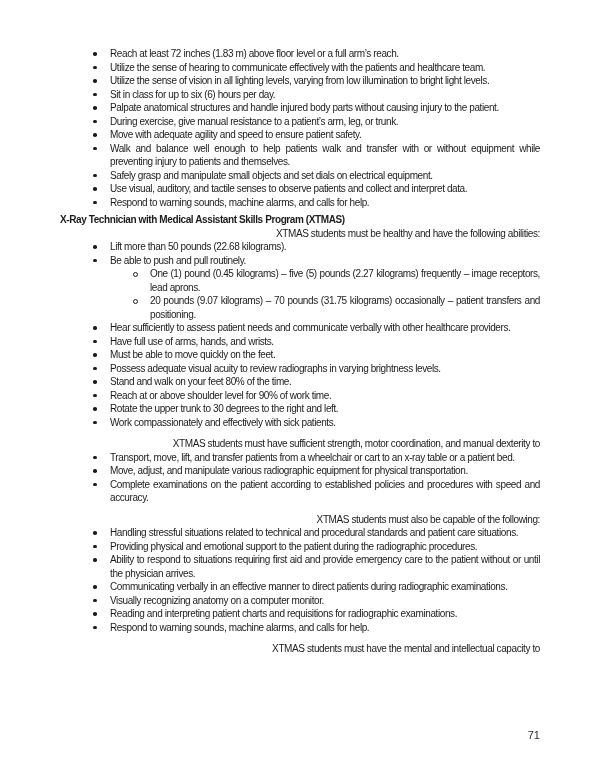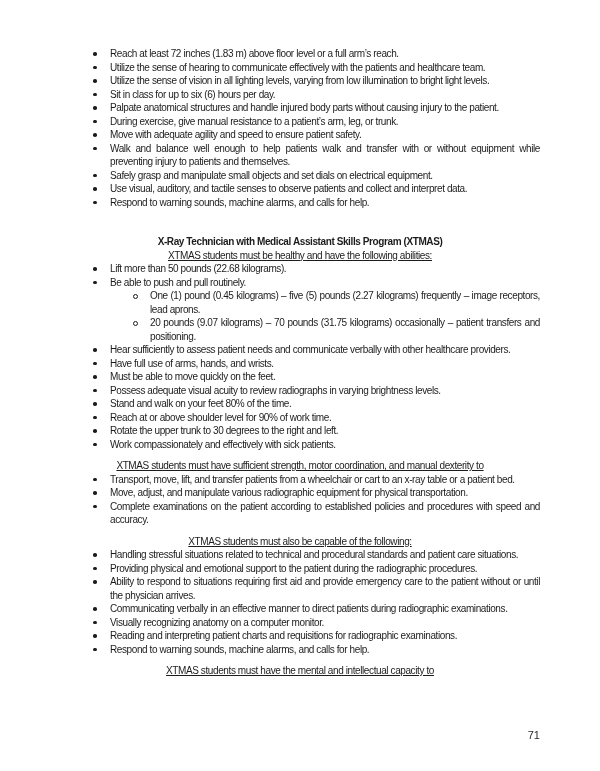--- a/index.html
+++ b/index.html
@@ -12,28 +12,27 @@
     position: relative;
     width: 600px; height: 651px;
     padding: 47px 60px 0 60px;
     background: #ffffff;
     color: #1c1c1c;
     font-size: 10px;
     line-height: 13.5px;
     letter-spacing: -0.4px;
   }
   .sec-heading {
-    margin-top: 26px;
+    margin-top: 4px;
     font-weight: bold;
-    text-align: center;
+    text-align: left;
   }
   .sec-para {
     margin-top: 8px;
-    text-align: center;
-    text-decoration: underline;
+    text-align: right;
   }
   .sec-heading + .sec-para { margin-top: 0; }
   ul.sec-list {
     list-style: none;
     margin: 0; padding: 0;
   }
   ul.sec-list li {
     position: relative;
     text-align: justify;
   }

